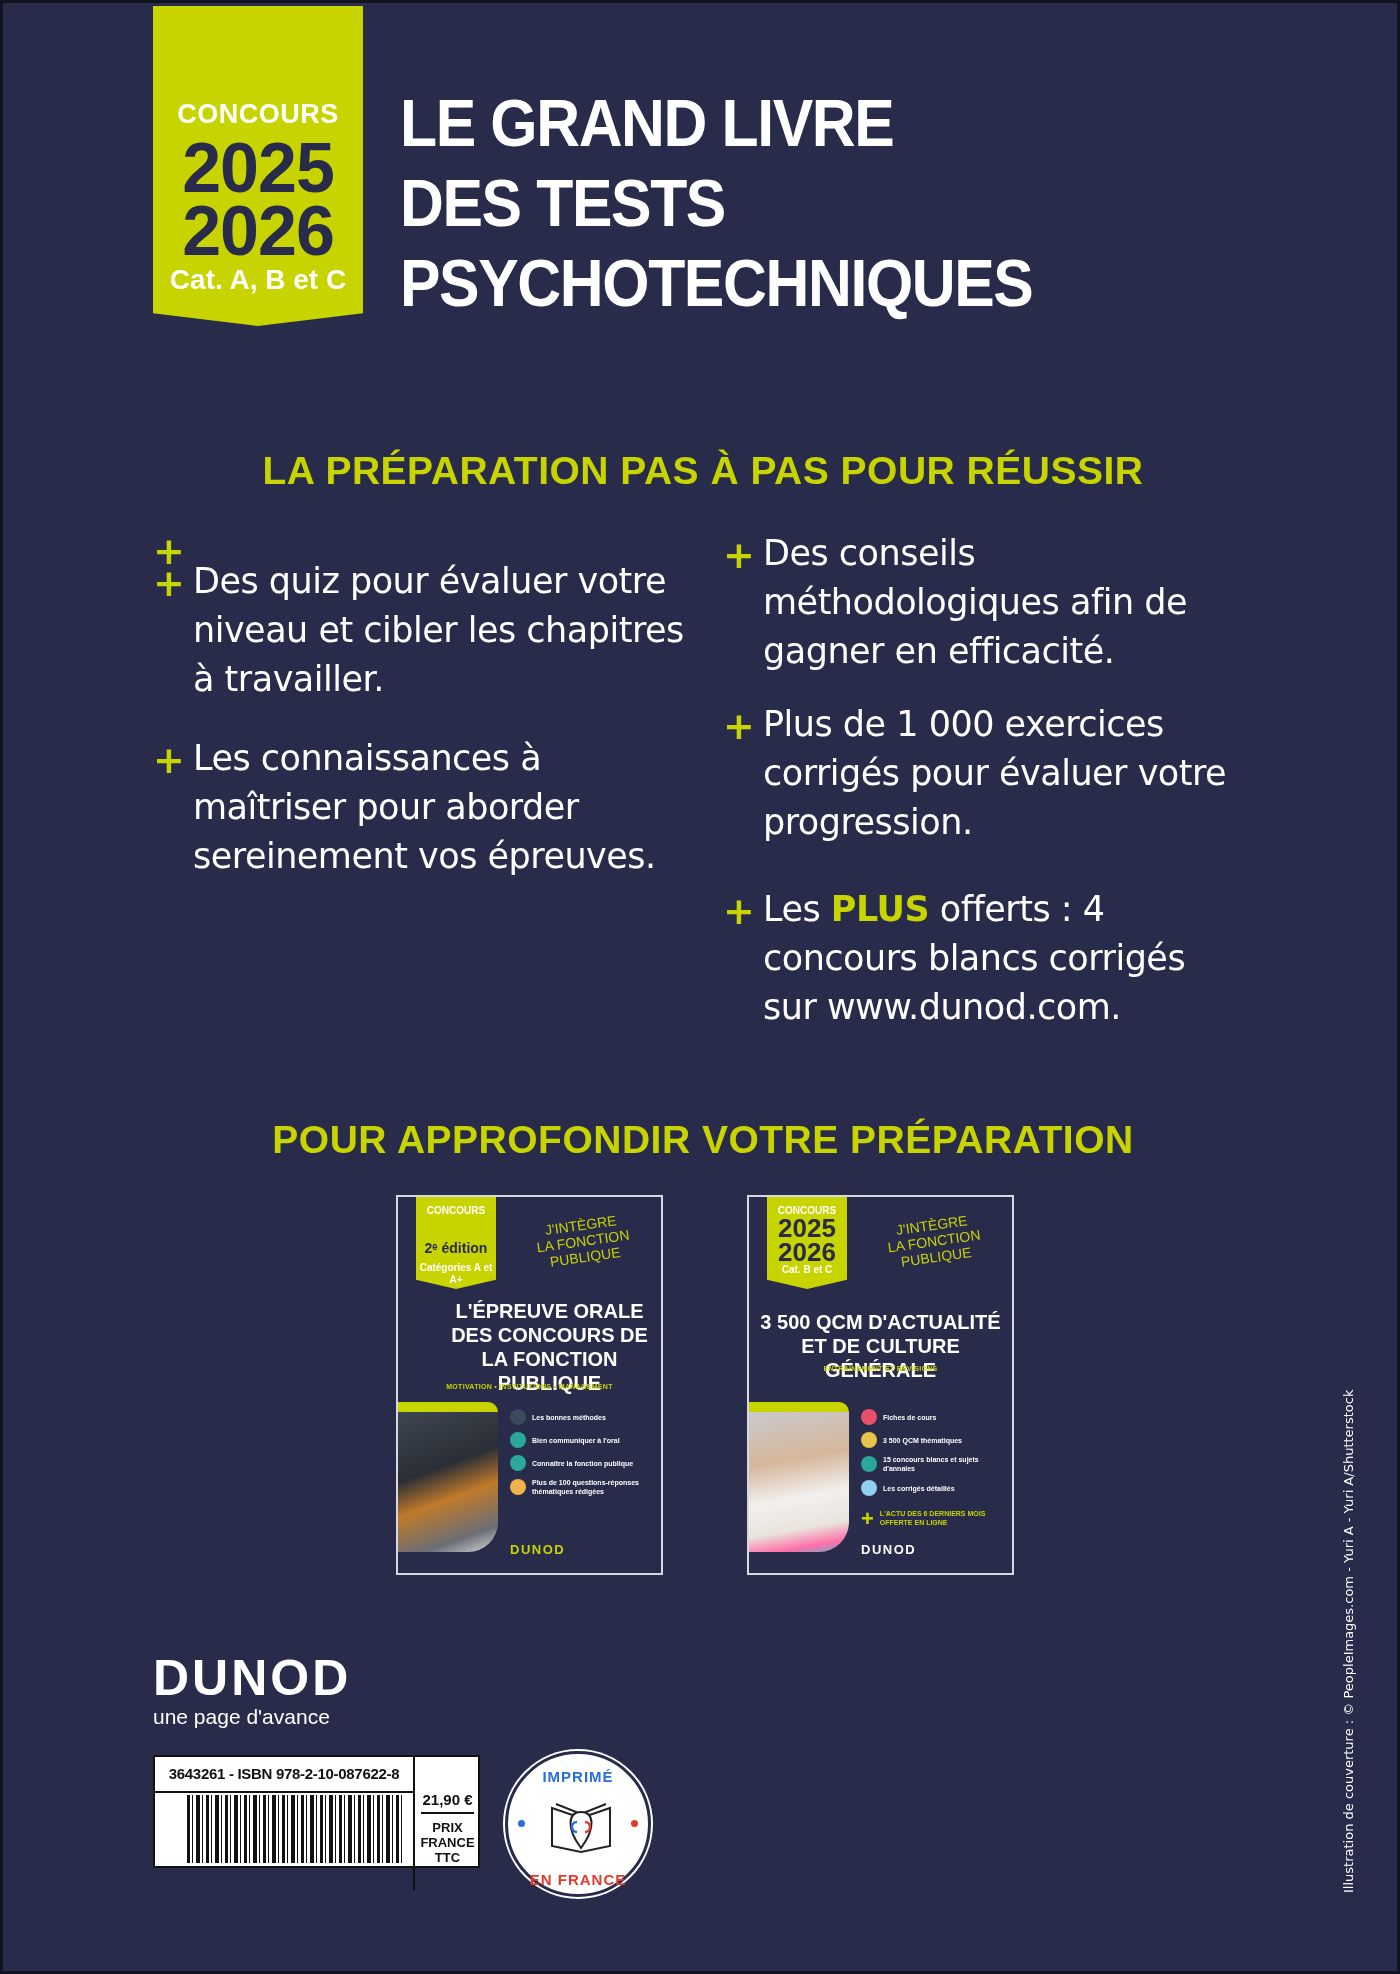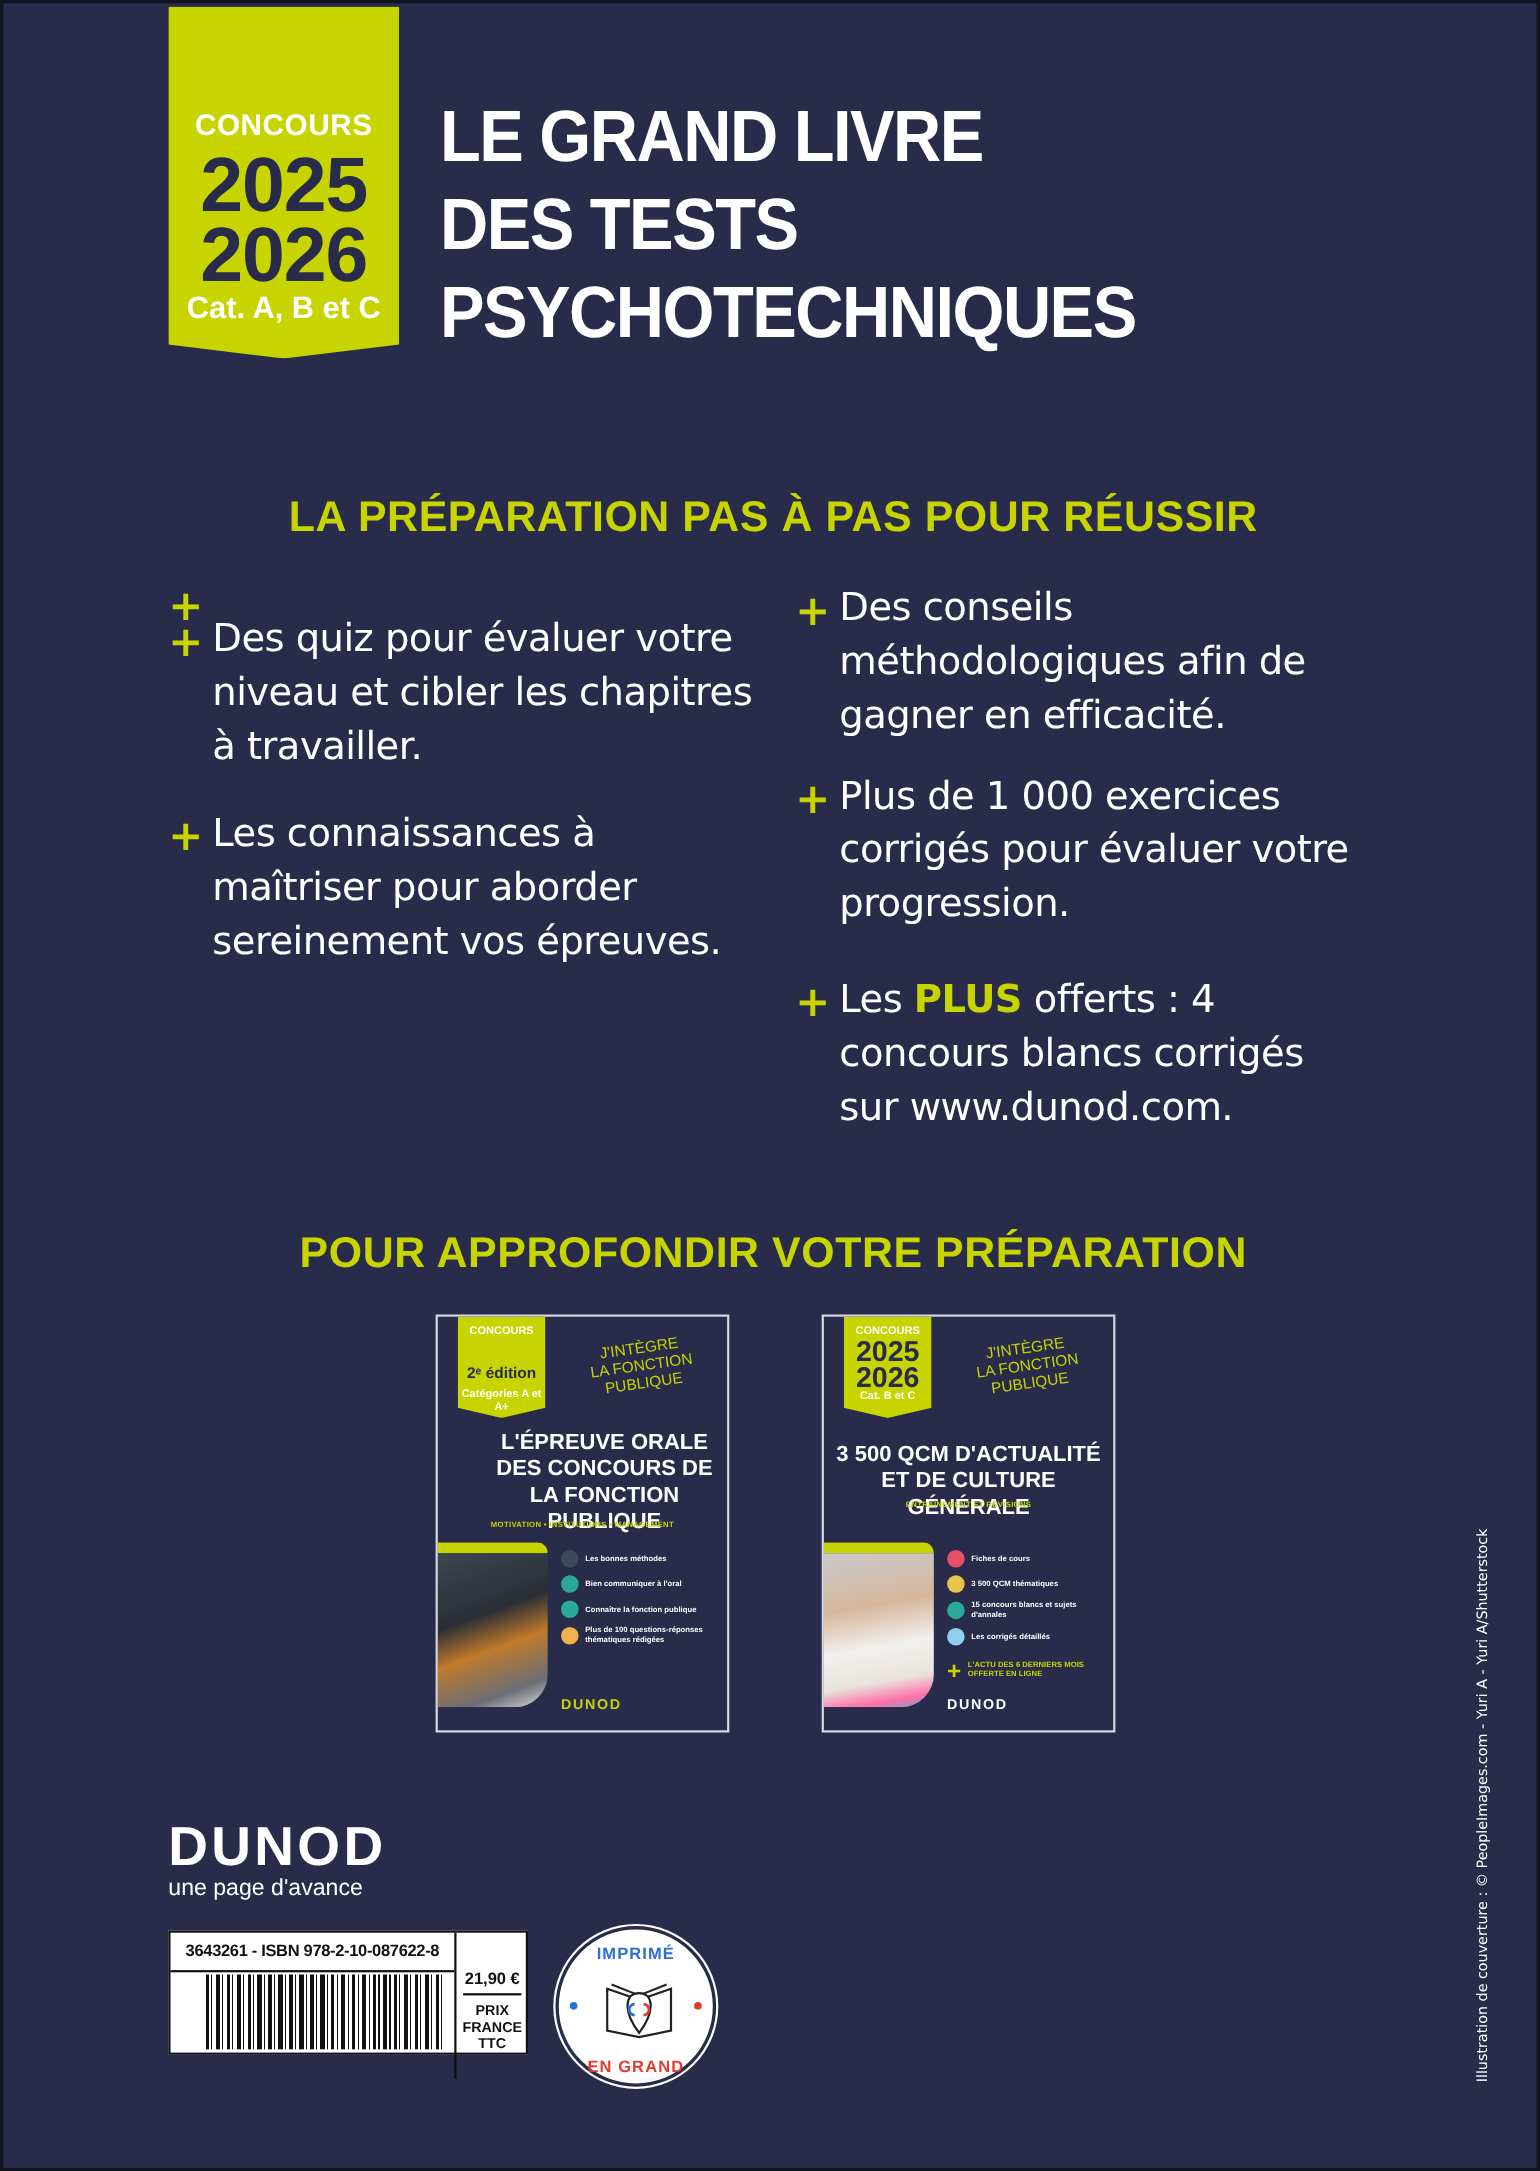--- a/index.html
+++ b/index.html
@@ -280,17 +280,17 @@
     <div class="top-text">IMPRIMÉ</div>
     <div class="dl"></div>
     <div class="dr"></div>
     <svg width="70" height="70" viewBox="0 0 70 70">
       <path d="M6 18 L35 28 L64 18 L64 56 L35 62 L6 56 Z" fill="none" stroke="#222" stroke-width="2"></path>
       <path d="M10 14 L35 24 L60 14" fill="none" stroke="#222" stroke-width="2"></path>
       <path d="M35 22 C22 22 20 38 35 58 C50 38 48 22 35 22 Z" fill="#fff" stroke="#222" stroke-width="2"></path>
       <path d="M31 32 A5 5 0 0 0 31 42" fill="none" stroke="#2a6fd6" stroke-width="2.5"></path>
       <path d="M39 32 A5 5 0 0 1 39 42" fill="none" stroke="#e23b2e" stroke-width="2.5"></path>
     </svg>
-    <div class="bot-text">EN GRAND</div>
+    <div class="bot-text">EN FRANCE</div>
   </div>
 
   <div class="credit">Illustration de couverture : © PeopleImages.com - Yuri A - Yuri A/Shutterstock</div>
 </div>
 
 </body></html>

